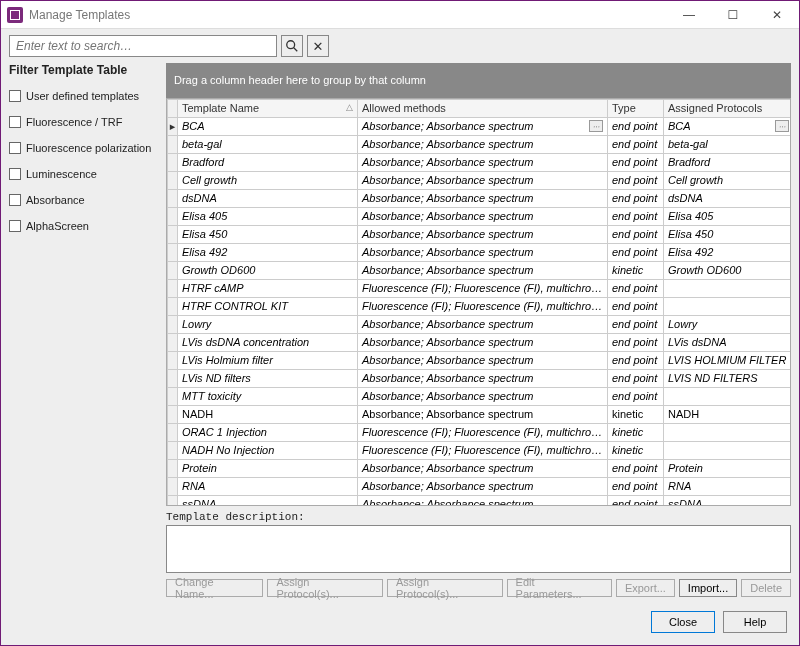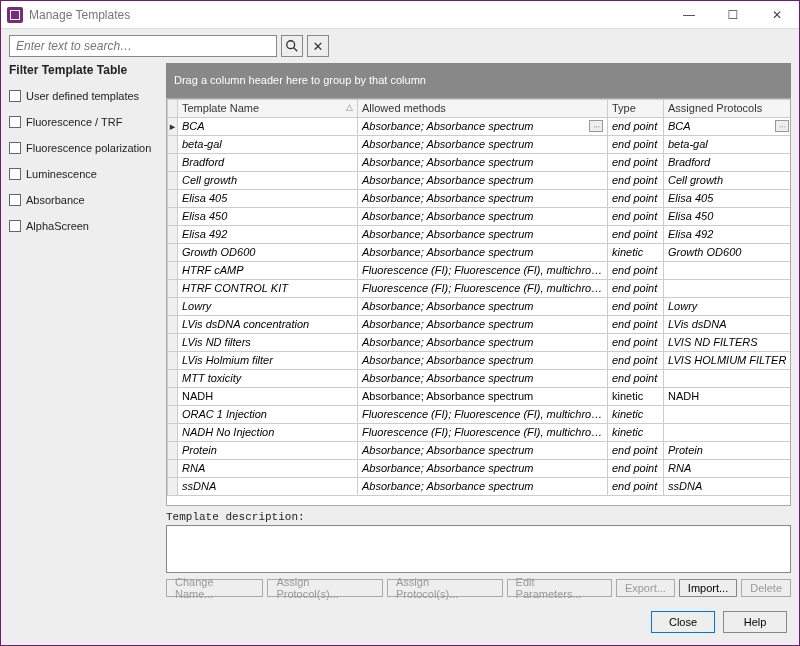--- a/index.html
+++ b/index.html
@@ -140,20 +140,27 @@
               </tr>
               <tr>
                 <td class="rowptr"></td>
                 <td class="italic">Cell growth</td>
                 <td class="italic">Absorbance; Absorbance spectrum</td>
                 <td class="italic">end point</td>
                 <td class="italic">Cell growth</td>
               </tr>
               <tr>
                 <td class="rowptr"></td>
+                <td class="italic">dsDNA</td>
+                <td class="italic">Absorbance; Absorbance spectrum</td>
+                <td class="italic">end point</td>
+                <td class="italic">dsDNA</td>
+              </tr>
+              <tr>
+                <td class="rowptr"></td>
                 <td class="italic">Elisa 405</td>
                 <td class="italic">Absorbance; Absorbance spectrum</td>
                 <td class="italic">end point</td>
                 <td class="italic">Elisa 405</td>
               </tr>
               <tr>
                 <td class="rowptr"></td>
                 <td class="italic">Elisa 450</td>
                 <td class="italic">Absorbance; Absorbance spectrum</td>
                 <td class="italic">end point</td>
@@ -196,31 +203,31 @@
               </tr>
               <tr>
                 <td class="rowptr"></td>
                 <td class="italic">LVis dsDNA concentration</td>
                 <td class="italic">Absorbance; Absorbance spectrum</td>
                 <td class="italic">end point</td>
                 <td class="italic">LVis dsDNA</td>
               </tr>
               <tr>
                 <td class="rowptr"></td>
+                <td class="italic">LVis Holmium filter</td>
+                <td class="italic">Absorbance; Absorbance spectrum</td>
+                <td class="italic">end point</td>
+                <td class="italic">LVIS HOLMIUM FILTER</td>
+              </tr>
+              <tr>
+                <td class="rowptr"></td>
                 <td class="italic">LVis ND filters</td>
                 <td class="italic">Absorbance; Absorbance spectrum</td>
                 <td class="italic">end point</td>
                 <td class="italic">LVIS ND FILTERS</td>
-              </tr>
-              <tr>
-                <td class="rowptr"></td>
-                <td class="italic">LVis Holmium filter</td>
-                <td class="italic">Absorbance; Absorbance spectrum</td>
-                <td class="italic">end point</td>
-                <td class="italic">LVIS HOLMIUM FILTER</td>
               </tr>
               <tr>
                 <td class="rowptr"></td>
                 <td class="italic">MTT toxicity</td>
                 <td class="italic">Absorbance; Absorbance spectrum</td>
                 <td class="italic">end point</td>
                 <td class="italic"></td>
               </tr>
               <tr>
                 <td class="rowptr"></td>

